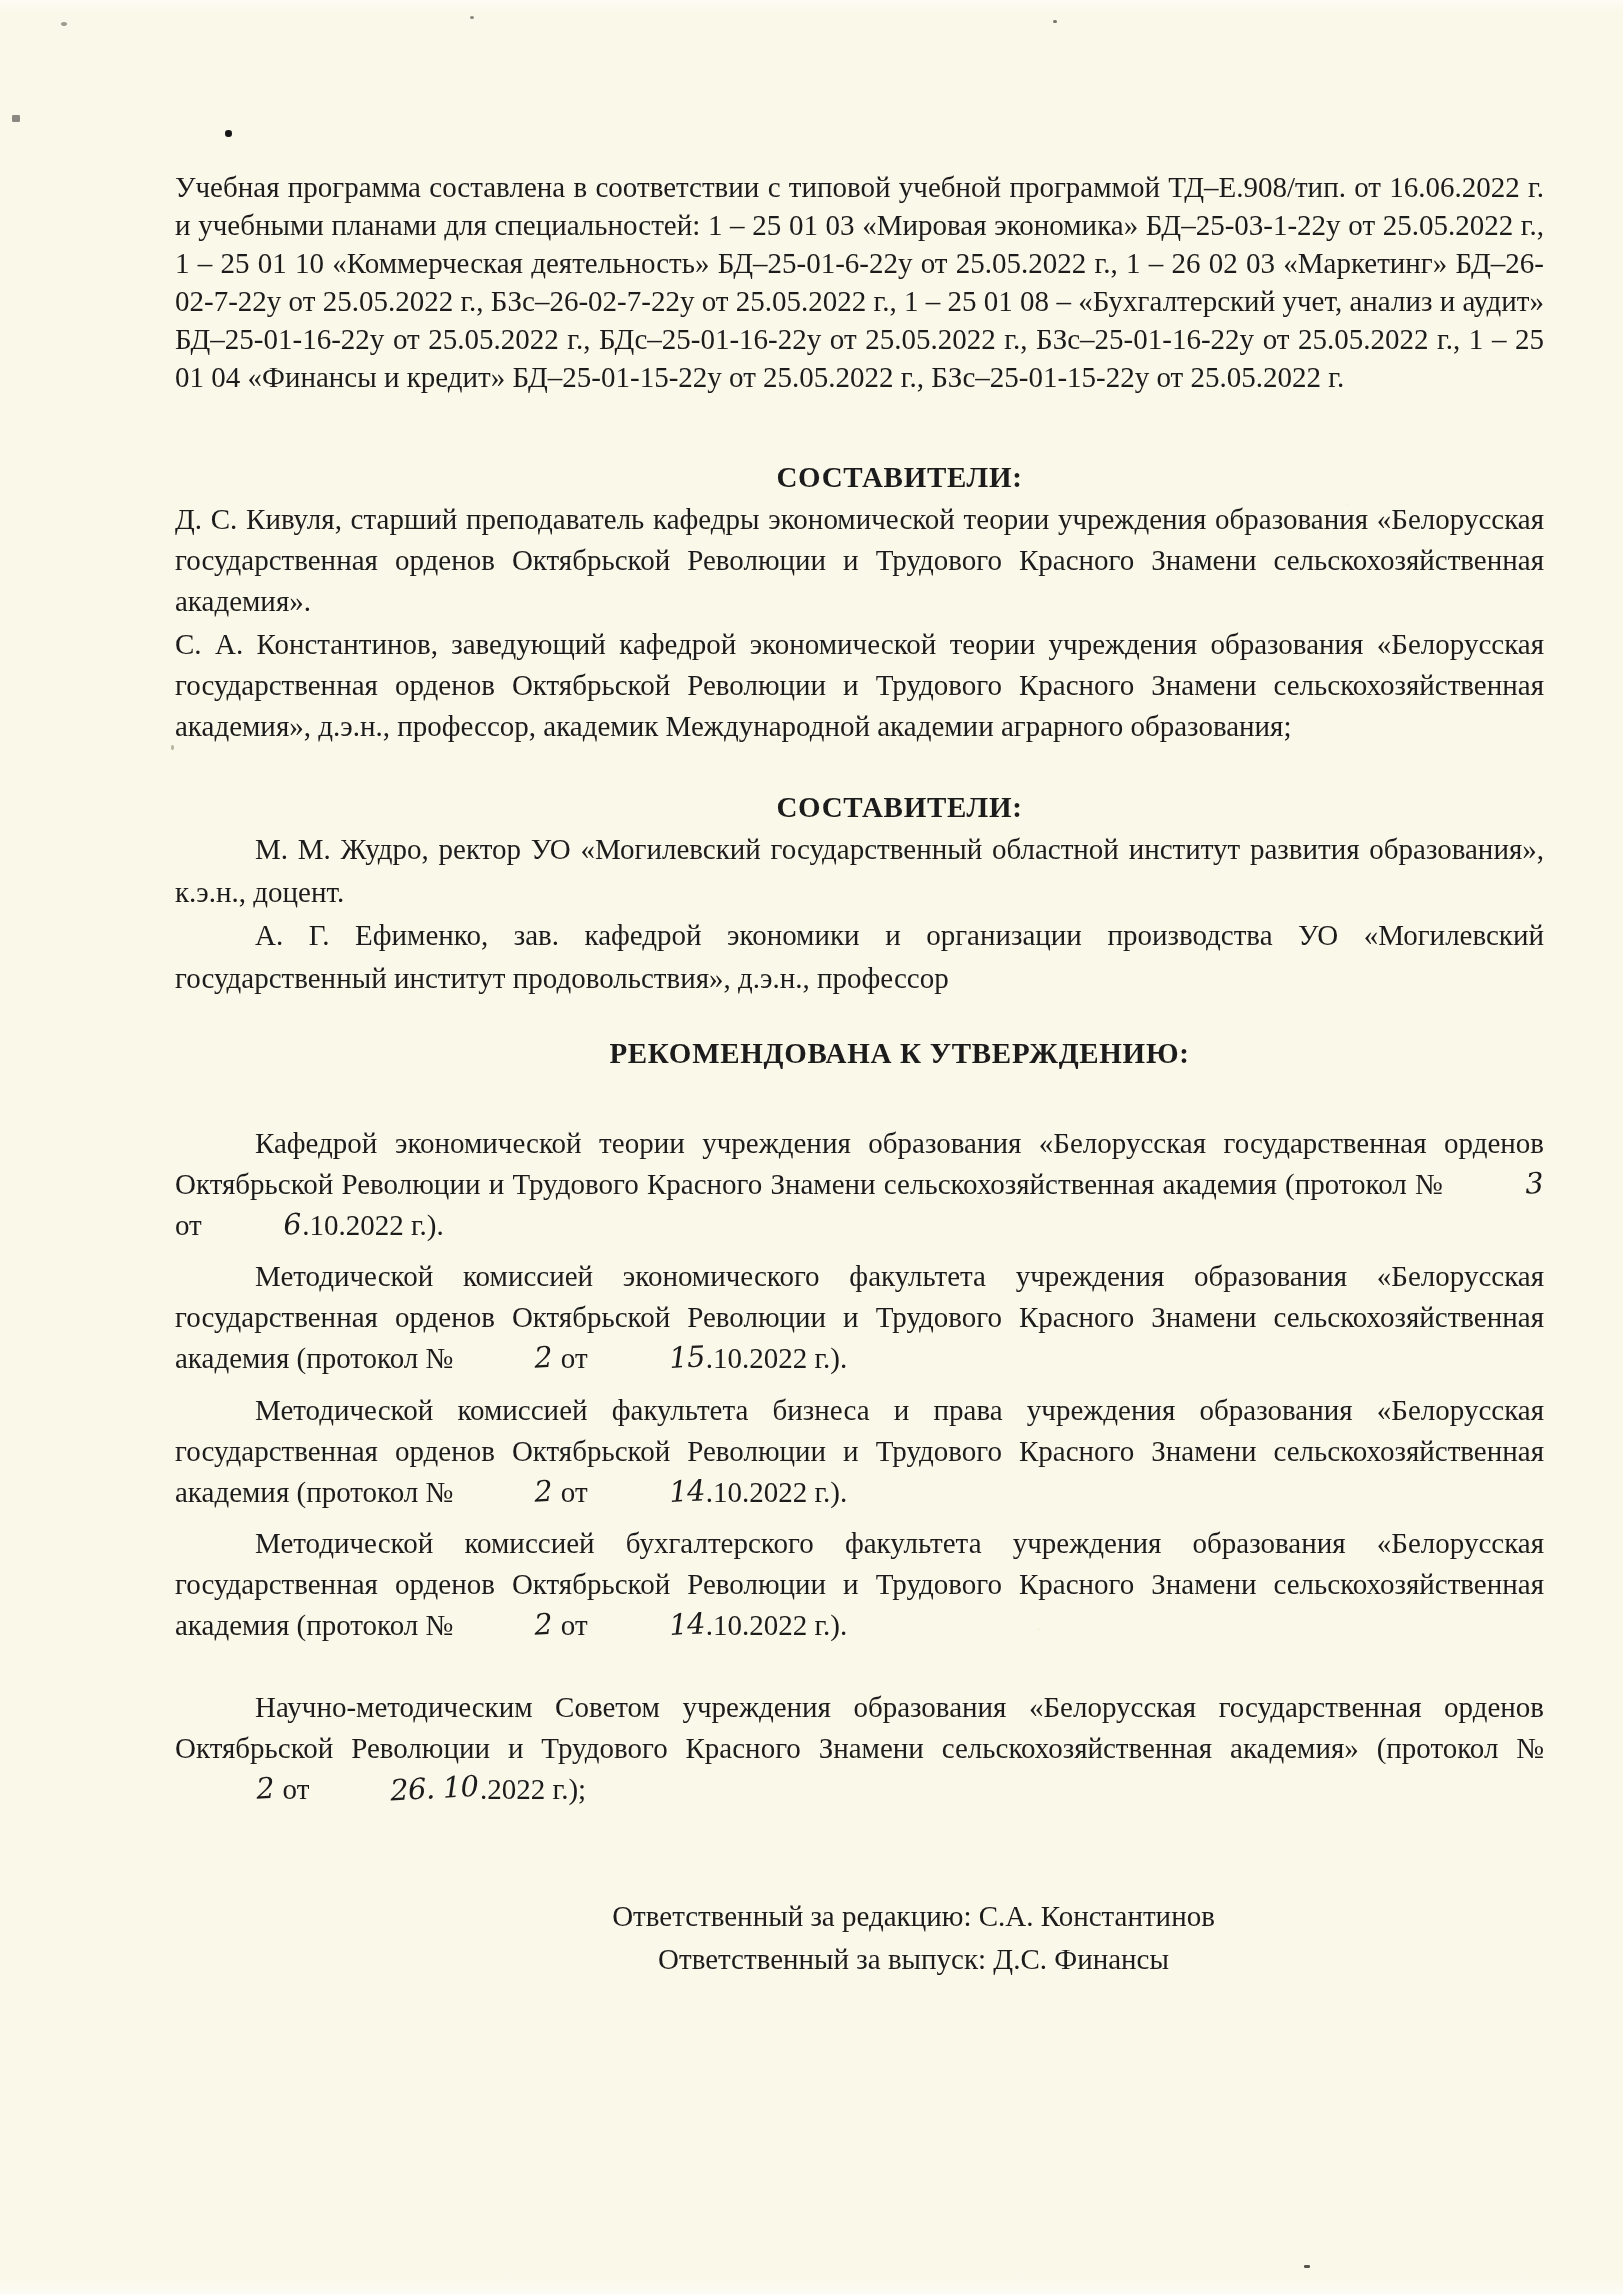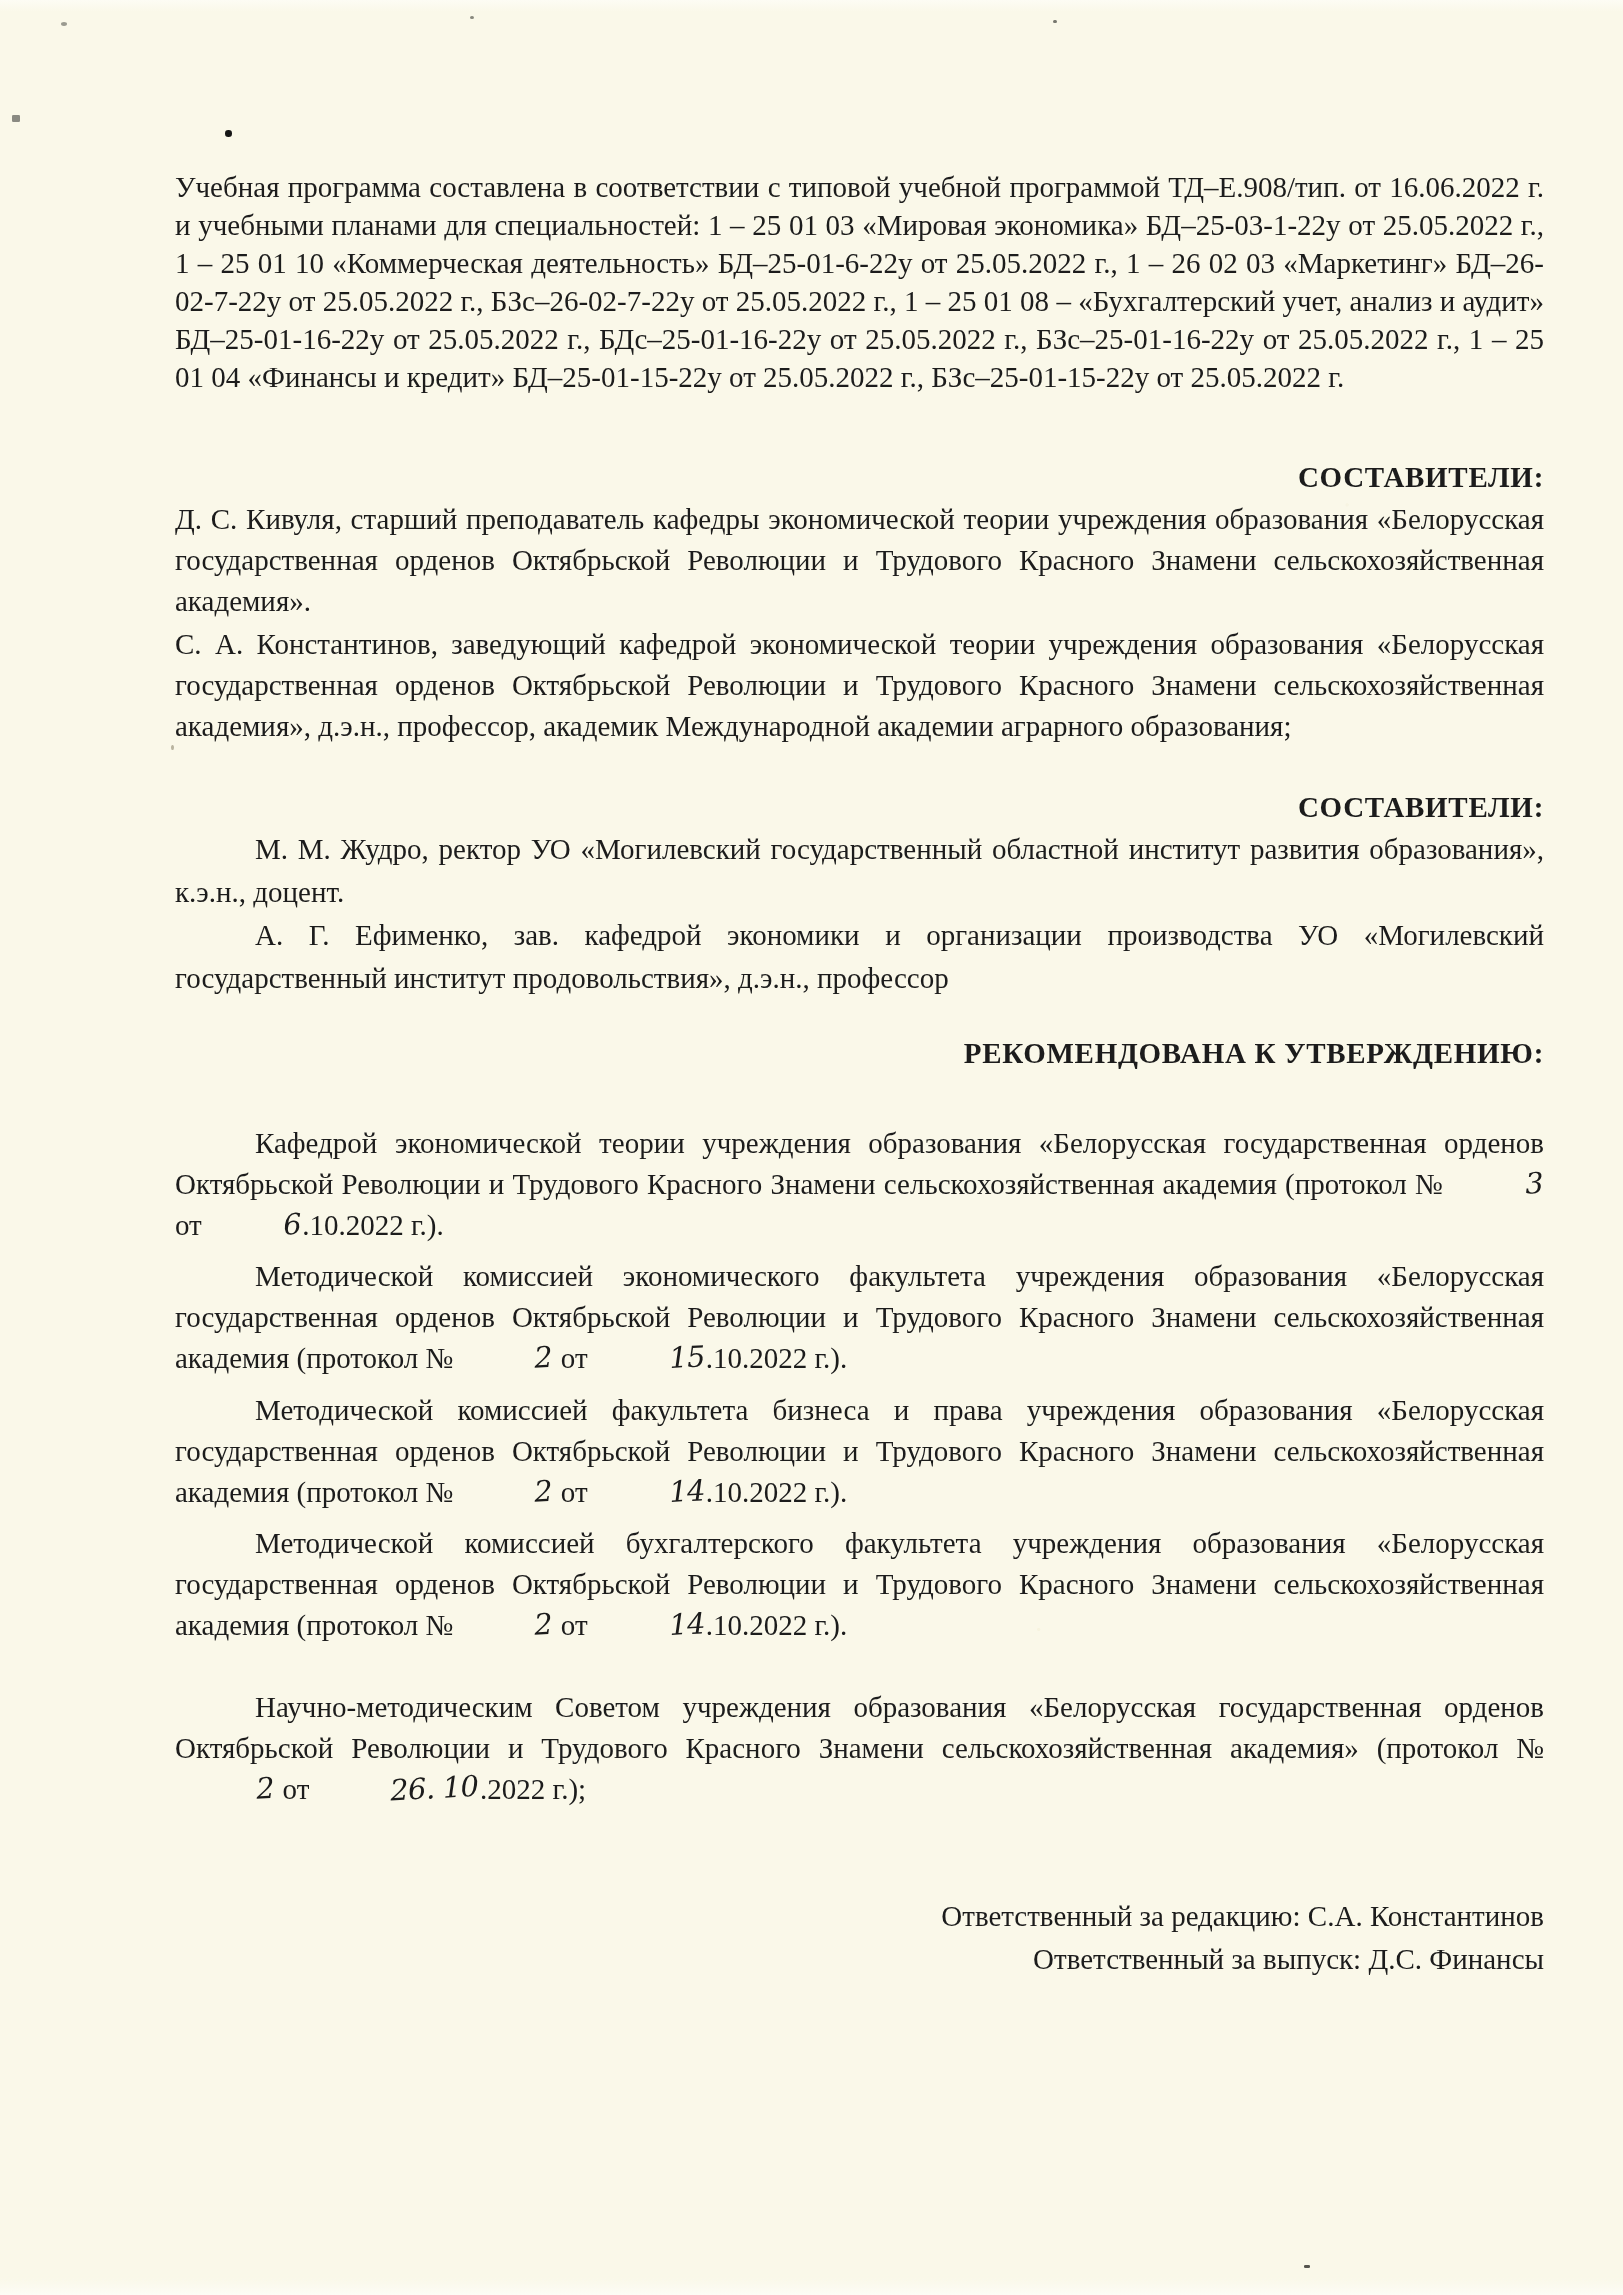--- a/index.html
+++ b/index.html
@@ -18,33 +18,33 @@
       radial-gradient(circle at 83% 22%, rgba(214,200,140,.08) 0 1.3px, transparent 2px),
       linear-gradient(180deg,#fdfcf4 0,#faf8e9 11.8px,#faf8e9 2278px,#fdfcf6 2295px);
   }
   .content{
     position:absolute;left:175px;width:1369px;top:0;
     font-size:29px;line-height:41px;text-align:justify;
   }
   p{margin:0;}
   .p1{margin-top:168px;line-height:38px;}
   .heading{
-    font-weight:bold;margin-left:80px;text-align:right;
+    font-weight:bold;margin-left:80px;text-align:center;
     letter-spacing:0.7px;
   }
   .h-compilers{margin-top:61px;}
   .h-reviewers{margin-top:40px;}
   .h-approved{margin-top:33px;}
   .compilers-entry{margin-top:1.3px;}
   .reviewer-entry{text-indent:80px;line-height:43px;}
   .reviewer-entry.first{margin-top:0px;}
   .approval{text-indent:80px;line-height:41px;margin-top:10.5px;}
   .approval.first{margin-top:49px;}
   .approval.last{margin-top:41px;}
-  .responsible{margin-top:85px;margin-left:108px;line-height:43px;text-align:right;}
+  .responsible{margin-top:85px;margin-left:108px;line-height:43px;text-align:center;}
   .hw{
     display:inline-block;
     font-style:italic;
     font-family:"DejaVu Serif",serif;
     transform:rotate(-3deg) translateY(1.3px);
     letter-spacing:-0.7px;
     padding:0 1.3px;
   }
   .speck{position:absolute;border-radius:50%;}
   .speck.s1{left:225px;top:130px;width:6.5px;height:6.5px;background:#161616;}

